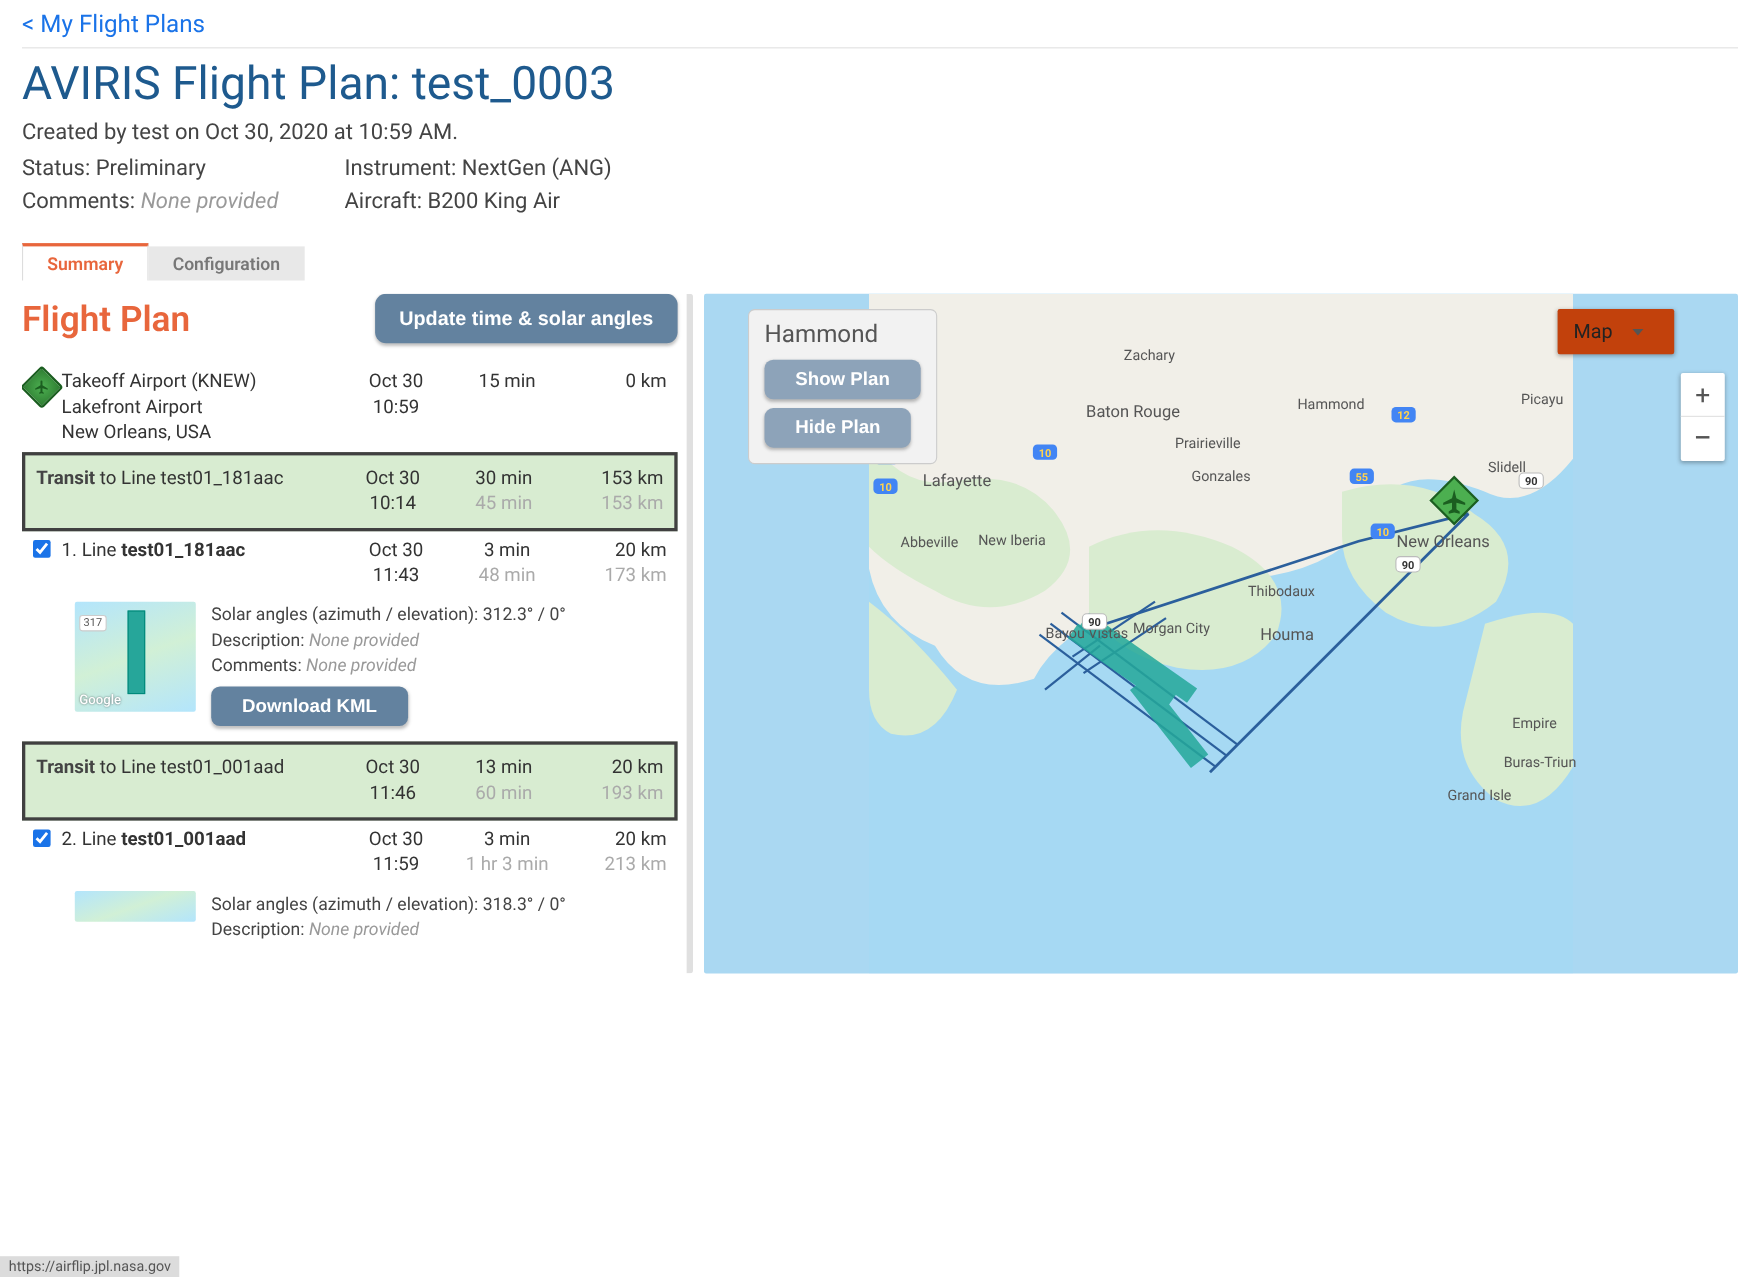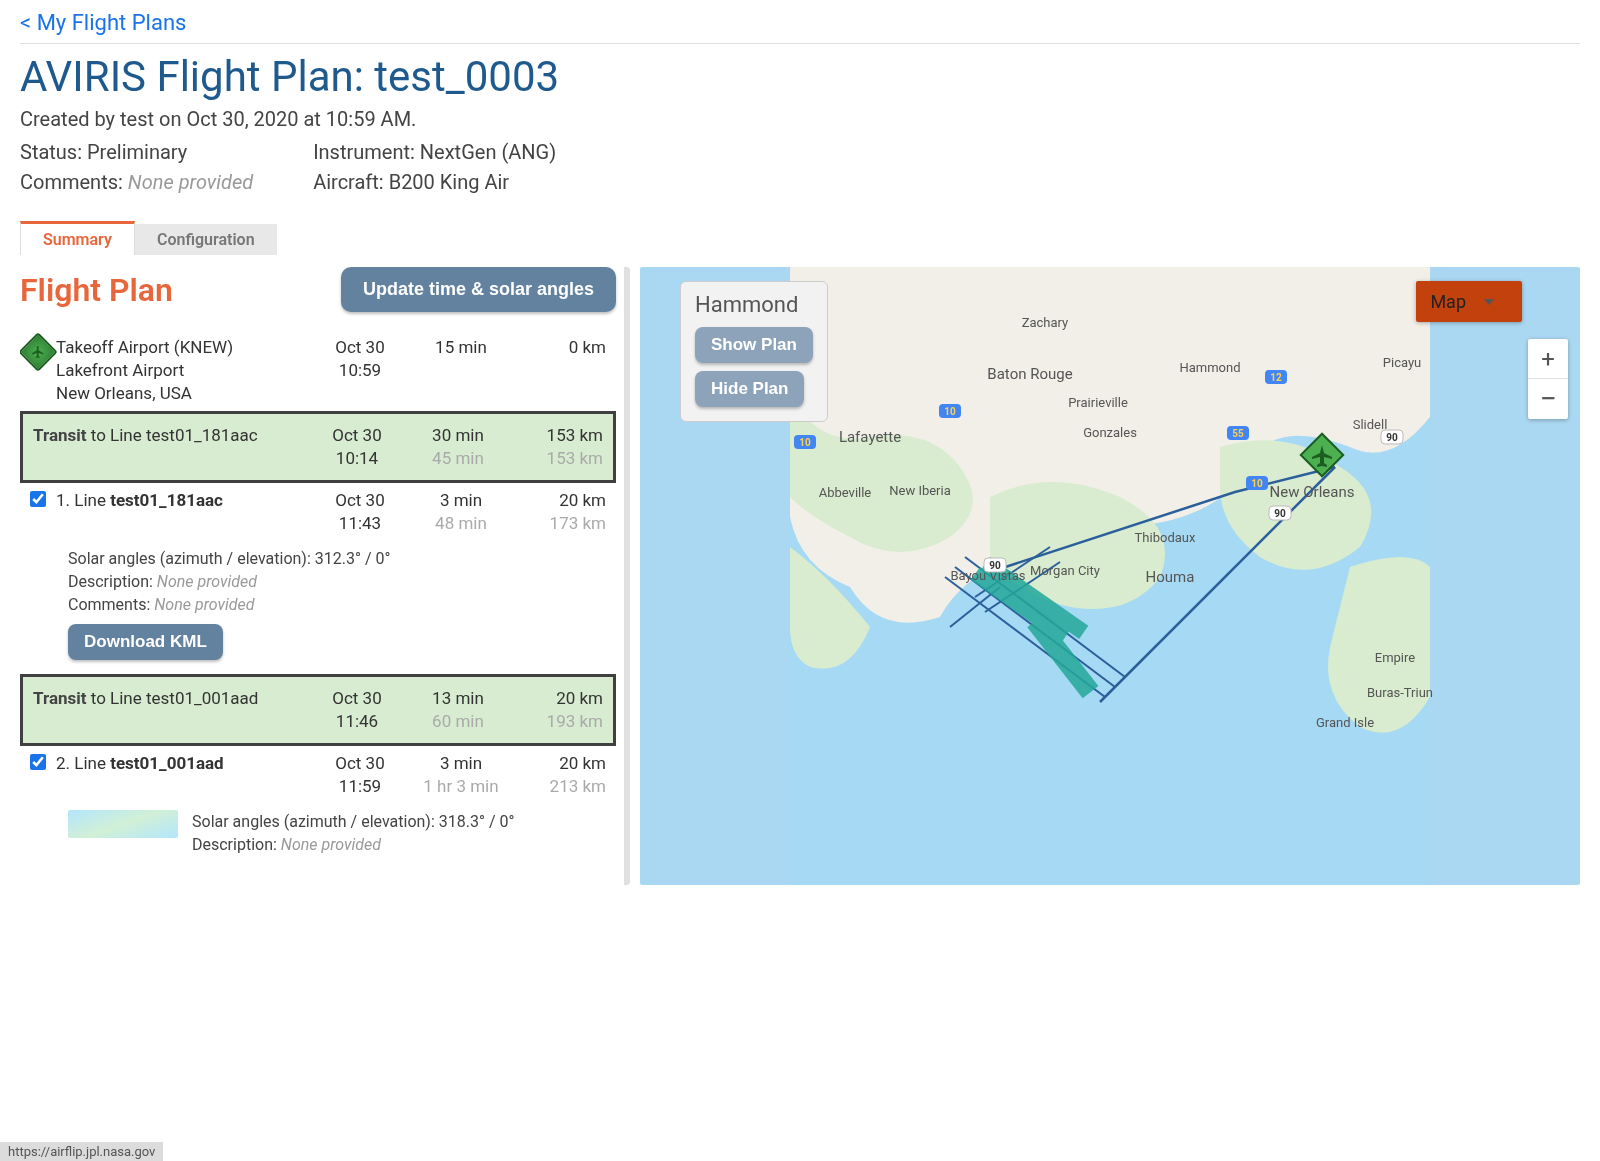--- a/index.html
+++ b/index.html
@@ -68,21 +68,21 @@
     background: #63829f;
     color: #fff;
     font-weight: 600;
     border: none;
     border-radius: 10px;
     padding: 12px 22px;
     font-size: 18px;
     cursor: pointer;
     box-shadow: 0 2px 3px rgba(0,0,0,0.25);
   }
-  .btn-sm { padding: 8px 16px; font-size: 17px; border-radius: 8px; }
+  .btn-sm { padding: 8px 28px; font-size: 17px; border-radius: 8px; }
   .btn-light { background: #8da3b9; }
 
   .plan-table { width: 100%; }
   .plan-row { display: flex; align-items: flex-start; padding: 6px 0; }
   .col-icon { flex: 0 0 36px; display: flex; justify-content: center; padding-top: 2px; }
   .col-name { flex: 1 1 auto; font-size: 17px; line-height: 1.35; }
   .col-date { flex: 0 0 92px; text-align: center; font-size: 17px; line-height: 1.35; }
   .col-dur { flex: 0 0 110px; text-align: center; font-size: 17px; line-height: 1.35; }
   .col-dist { flex: 0 0 100px; text-align: right; font-size: 17px; line-height: 1.35; padding-right: 10px; }
   .sub { color: #aaa; }
@@ -245,20 +245,25 @@
           <div class="col-dur">
               <div>3 min</div>
               <div class="sub">48 min</div>
             </div>
           <div class="col-dist">
               <div>20 km</div>
               <div class="sub">173 km</div>
             </div>
         </div>
         <div class="details-block">
+          <div class="thumb">
+            <div class="rt">317</div>
+            <div class="bar"></div>
+            <div class="goog">Google</div>
+          </div>
           <div class="details-text">
             <div><span>Solar angles (azimuth / elevation): </span><span>312.3° / 0°</span></div>
             <div><span>Description: </span><span class="none">None provided</span></div>
             <div><span>Comments: </span><span class="none">None provided</span></div>
             <div class="download-row"><button class="btn btn-sm">Download KML</button></div>
           </div>
         </div>
 
         <div class="plan-row transit-row">
           <div class="col-name"><span class="bold">Transit </span><span>to Line test01_001aad</span></div>

